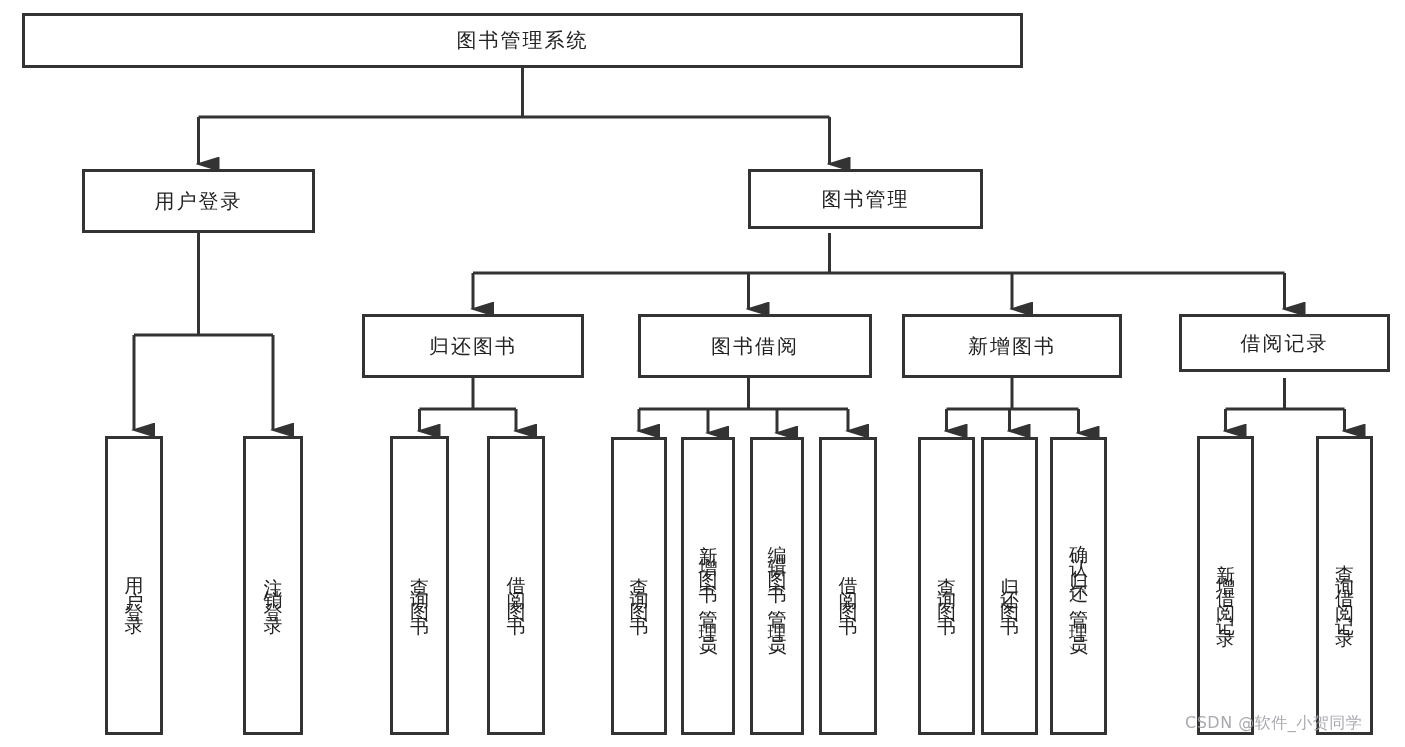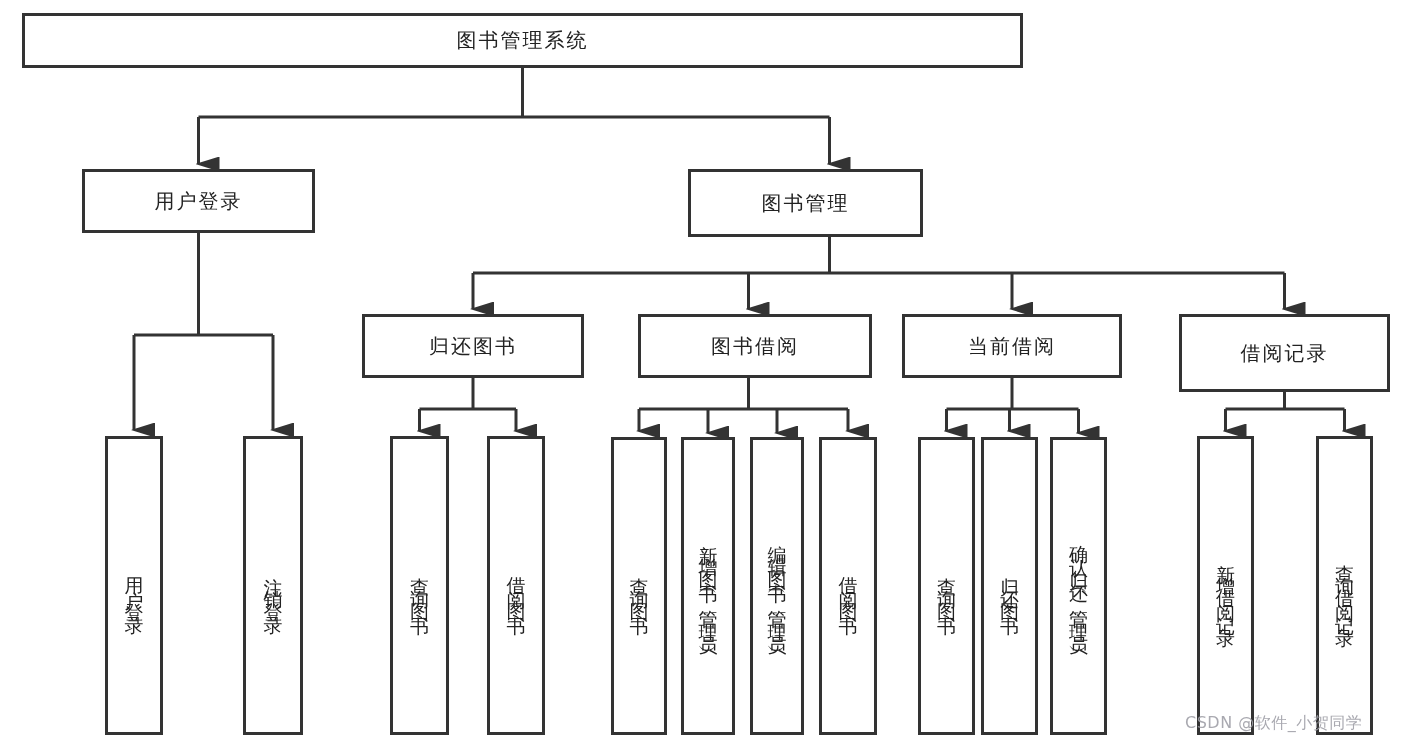--- a/index.html
+++ b/index.html
@@ -75,26 +75,26 @@
       <path d="M1284.5 378 V409"></path>
       <path d="M1225.5 409 H1344.5"></path>
       <line x1="1225.5" y1="409" x2="1225.5" y2="431" marker-end="url(#ah)"></line>
       <line x1="1344.5" y1="409" x2="1344.5" y2="431" marker-end="url(#ah)"></line>
     </g>
   </svg>
 
   <div class="box h" style="left:22px;top:13px;width:1001px;height:55px">图书管理系统</div>
 
   <div class="box h" style="left:82px;top:169px;width:233px;height:64px">用户登录</div>
-  <div class="box h" style="left:688px;top:169px;width:235px;height:68px">图书管理</div>
+  <div class="box h" style="left:748px;top:169px;width:235px;height:60px">图书管理</div>
 
   <div class="box h" style="left:362px;top:314px;width:222px;height:64px">归还图书</div>
   <div class="box h" style="left:638px;top:314px;width:234px;height:64px">图书借阅</div>
-  <div class="box h" style="left:902px;top:314px;width:220px;height:64px">当前借阅</div>
-  <div class="box h" style="left:1179px;top:314px;width:211px;height:78px">借阅记录</div>
+  <div class="box h" style="left:902px;top:314px;width:220px;height:64px">新增图书</div>
+  <div class="box h" style="left:1179px;top:314px;width:211px;height:58px">借阅记录</div>
 
   <div class="box v" style="left:105px;top:436px;width:58px;height:299px">用户登录</div>
   <div class="box v" style="left:243px;top:436px;width:60px;height:299px">注销登录</div>
 
   <div class="box v" style="left:390px;top:436px;width:59px;height:299px">查询图书</div>
   <div class="box v" style="left:487px;top:436px;width:58px;height:299px">借阅图书</div>
 
   <div class="box v" style="left:611px;top:437px;width:56px;height:298px">查询图书</div>
   <div class="box v" style="left:681px;top:437px;width:54px;height:298px">新增图书（管理员）</div>
   <div class="box v" style="left:750px;top:437px;width:54px;height:298px">编辑图书（管理员）</div>

